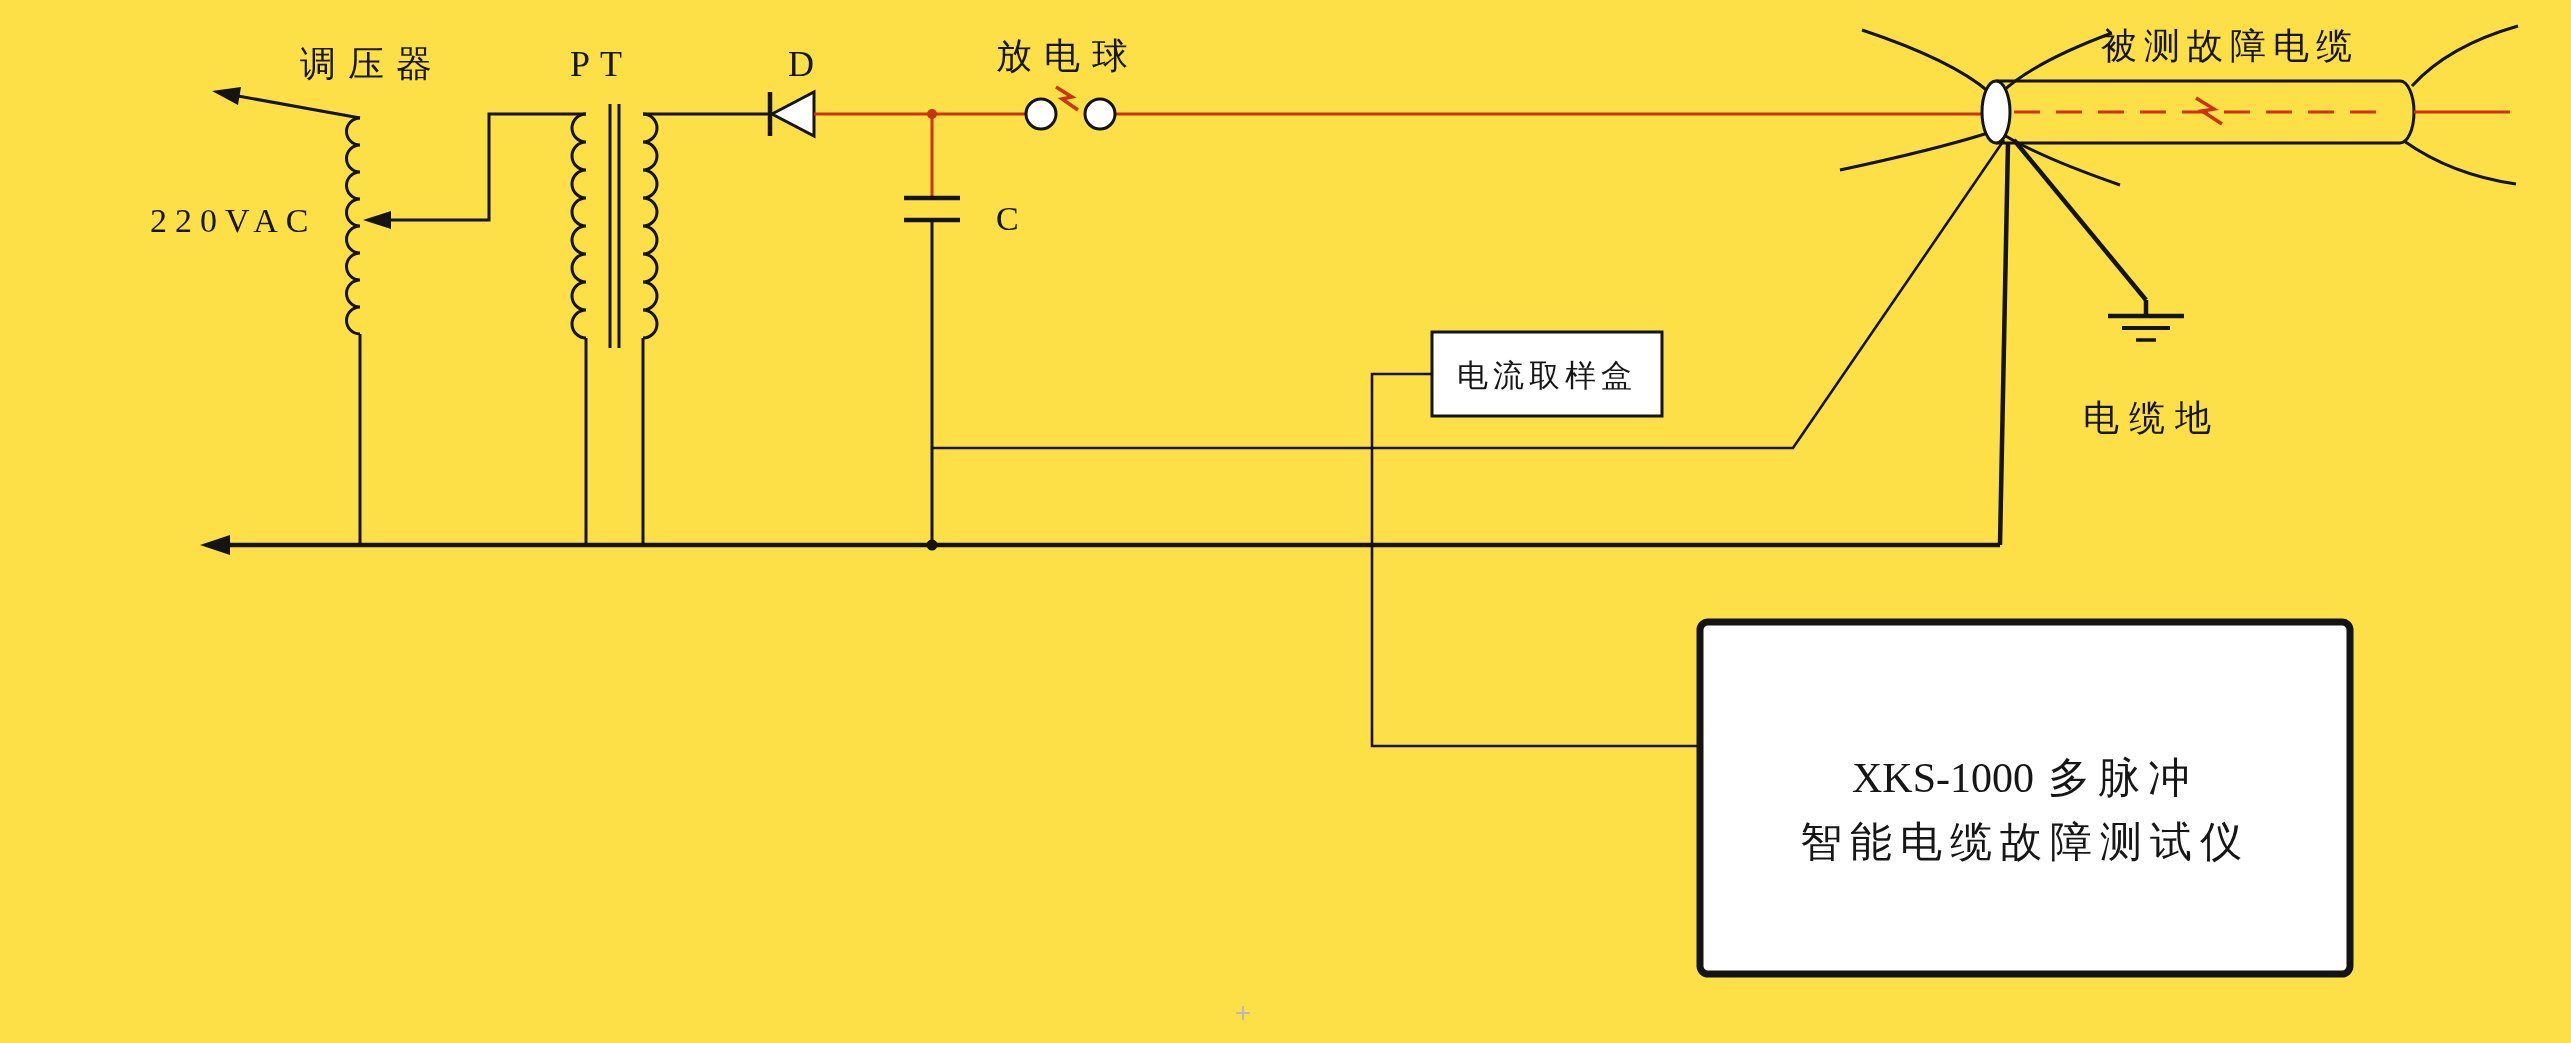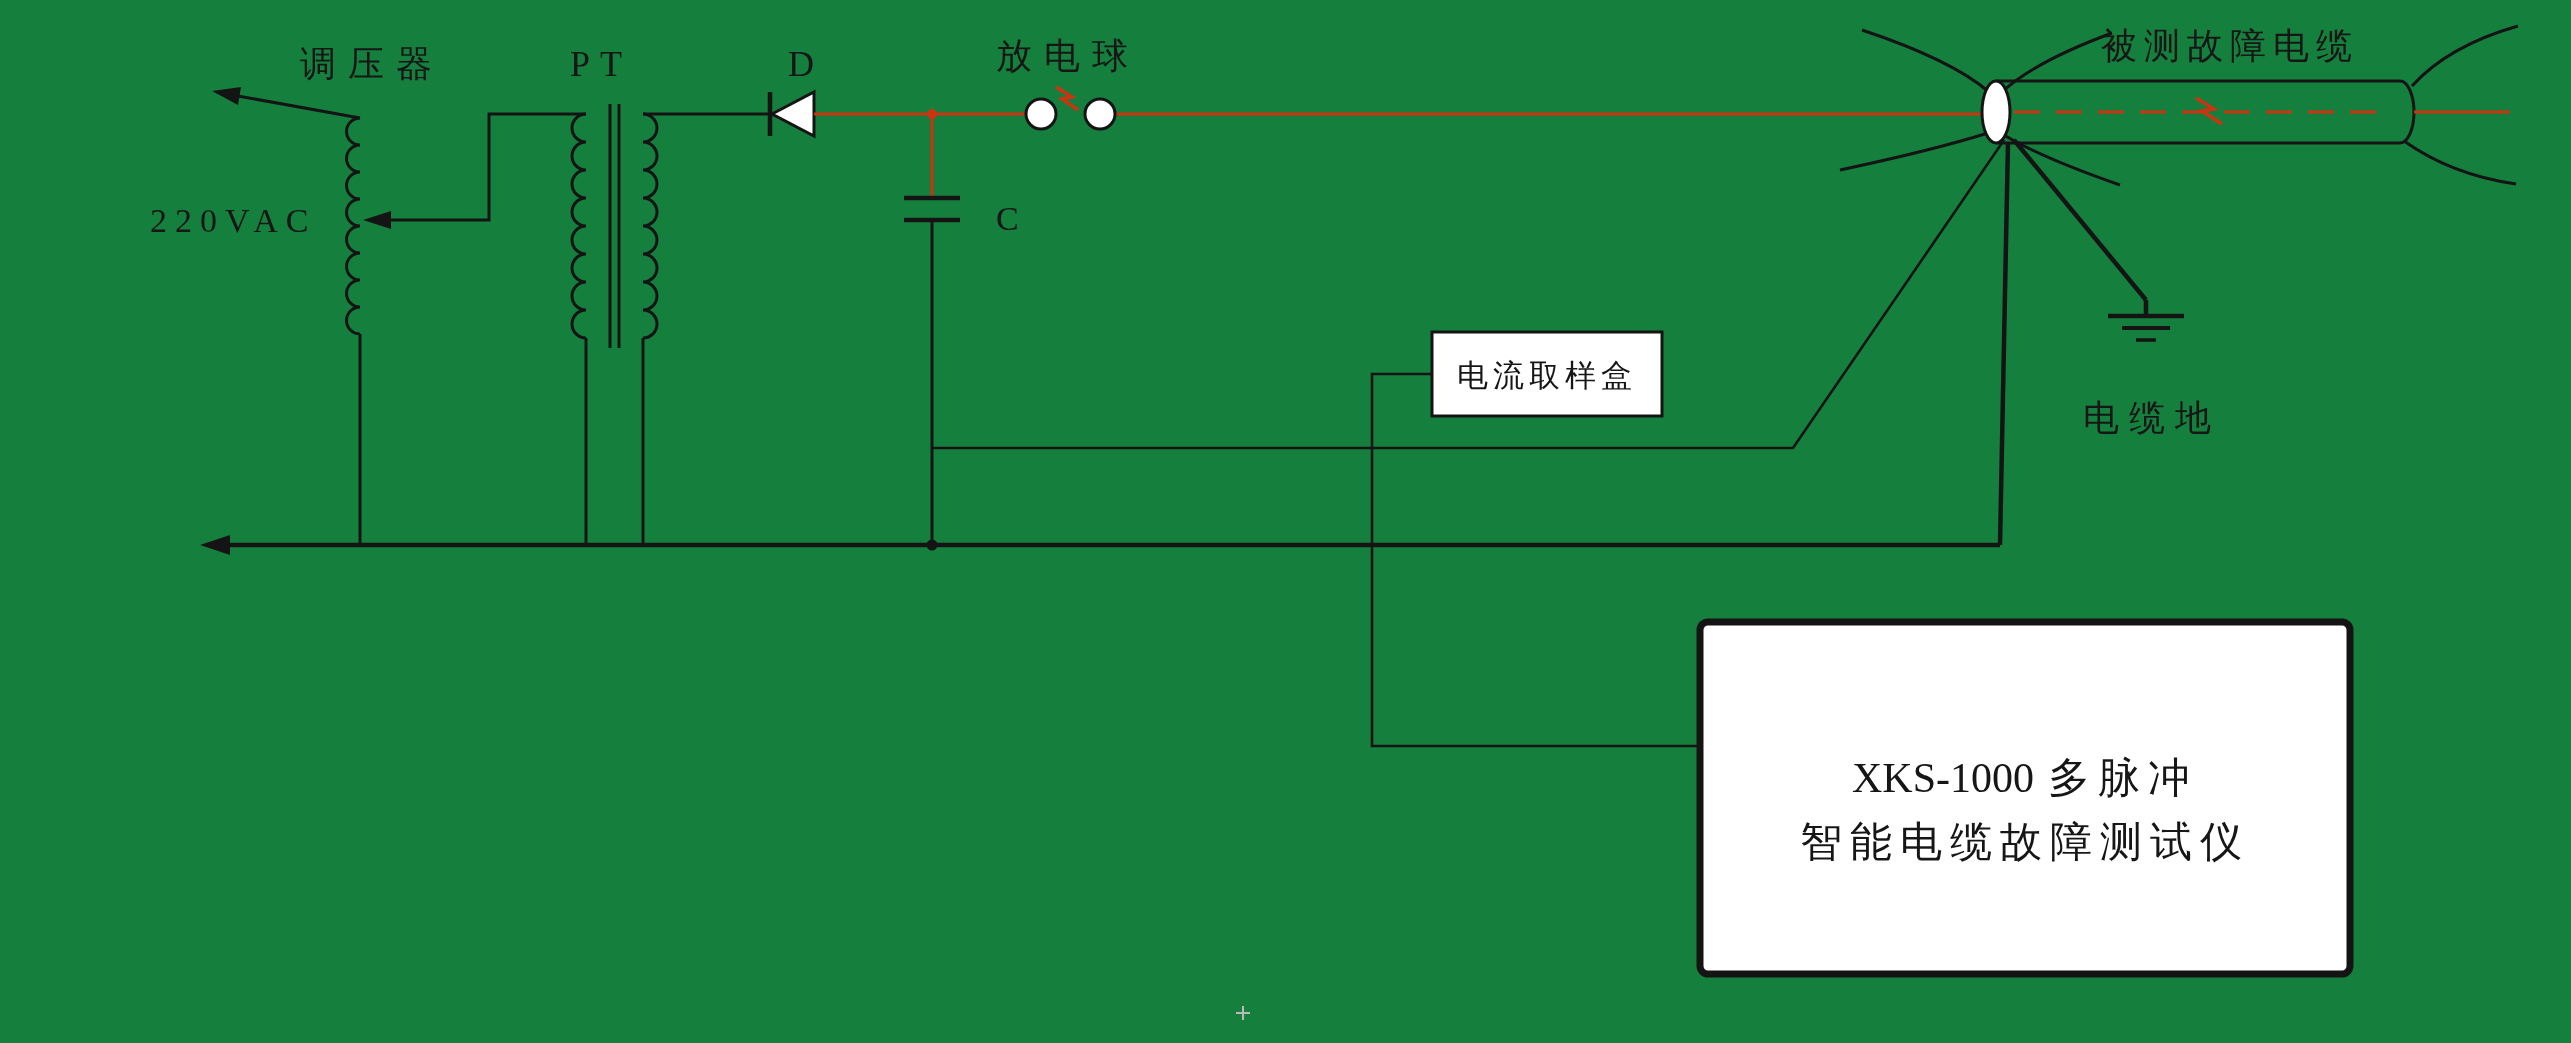--- a/index.html
+++ b/index.html
@@ -1,16 +1,16 @@
 <!DOCTYPE html>
 <html><head>
 <meta charset="utf-8">
 <style>
   html,body{margin:0;padding:0;background:#ffffff;}
-  .stage{position:relative;width:2571px;height:1043px;background:#15803d;overflow:hidden;}
+  .stage{position:relative;width:2571px;height:1043px;background:#fde047;overflow:hidden;}
   svg{display:block;}
 
   
   .w   {stroke:#141414;stroke-width:3;fill:none;}
   .wt  {stroke:#141414;stroke-width:4.5;fill:none;}
   .wn  {stroke:#141414;stroke-width:2.6;fill:none;}
   .hv  {stroke:#cc3311;stroke-width:3;fill:none;}
   .hvd {stroke:#cc3311;stroke-width:3;fill:none;stroke-dasharray:26 16;}
   .spark{stroke:#cc3311;stroke-width:3.5;fill:none;stroke-linejoin:miter;}
   .sym {fill:#ffffff;stroke:#141414;stroke-width:3;}

